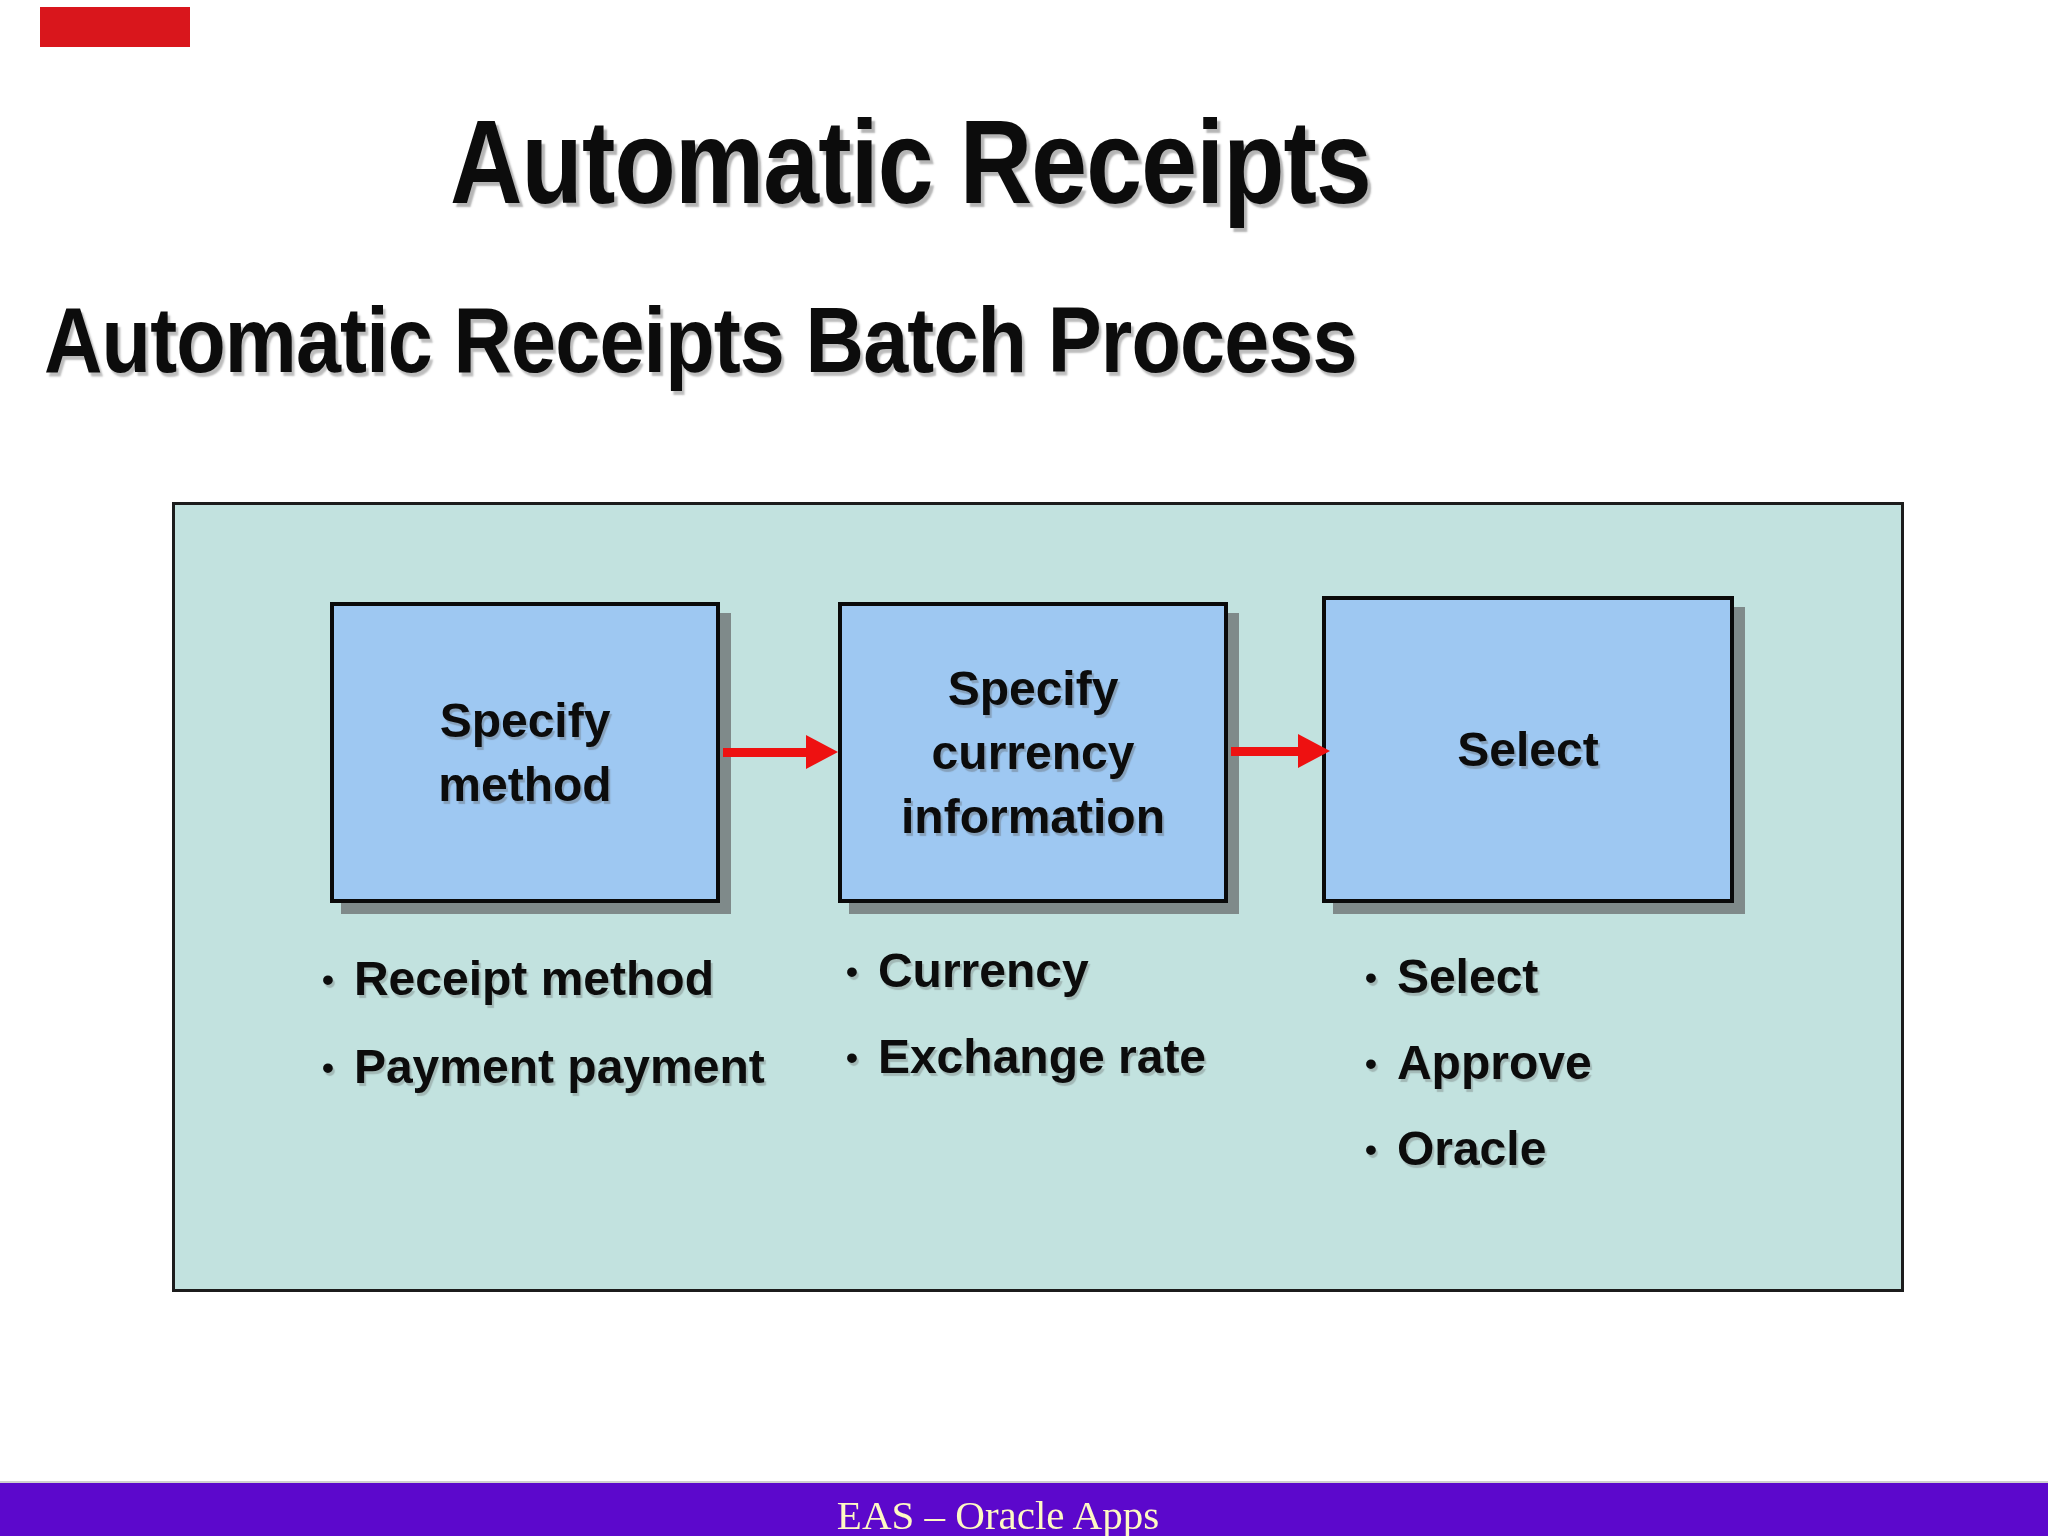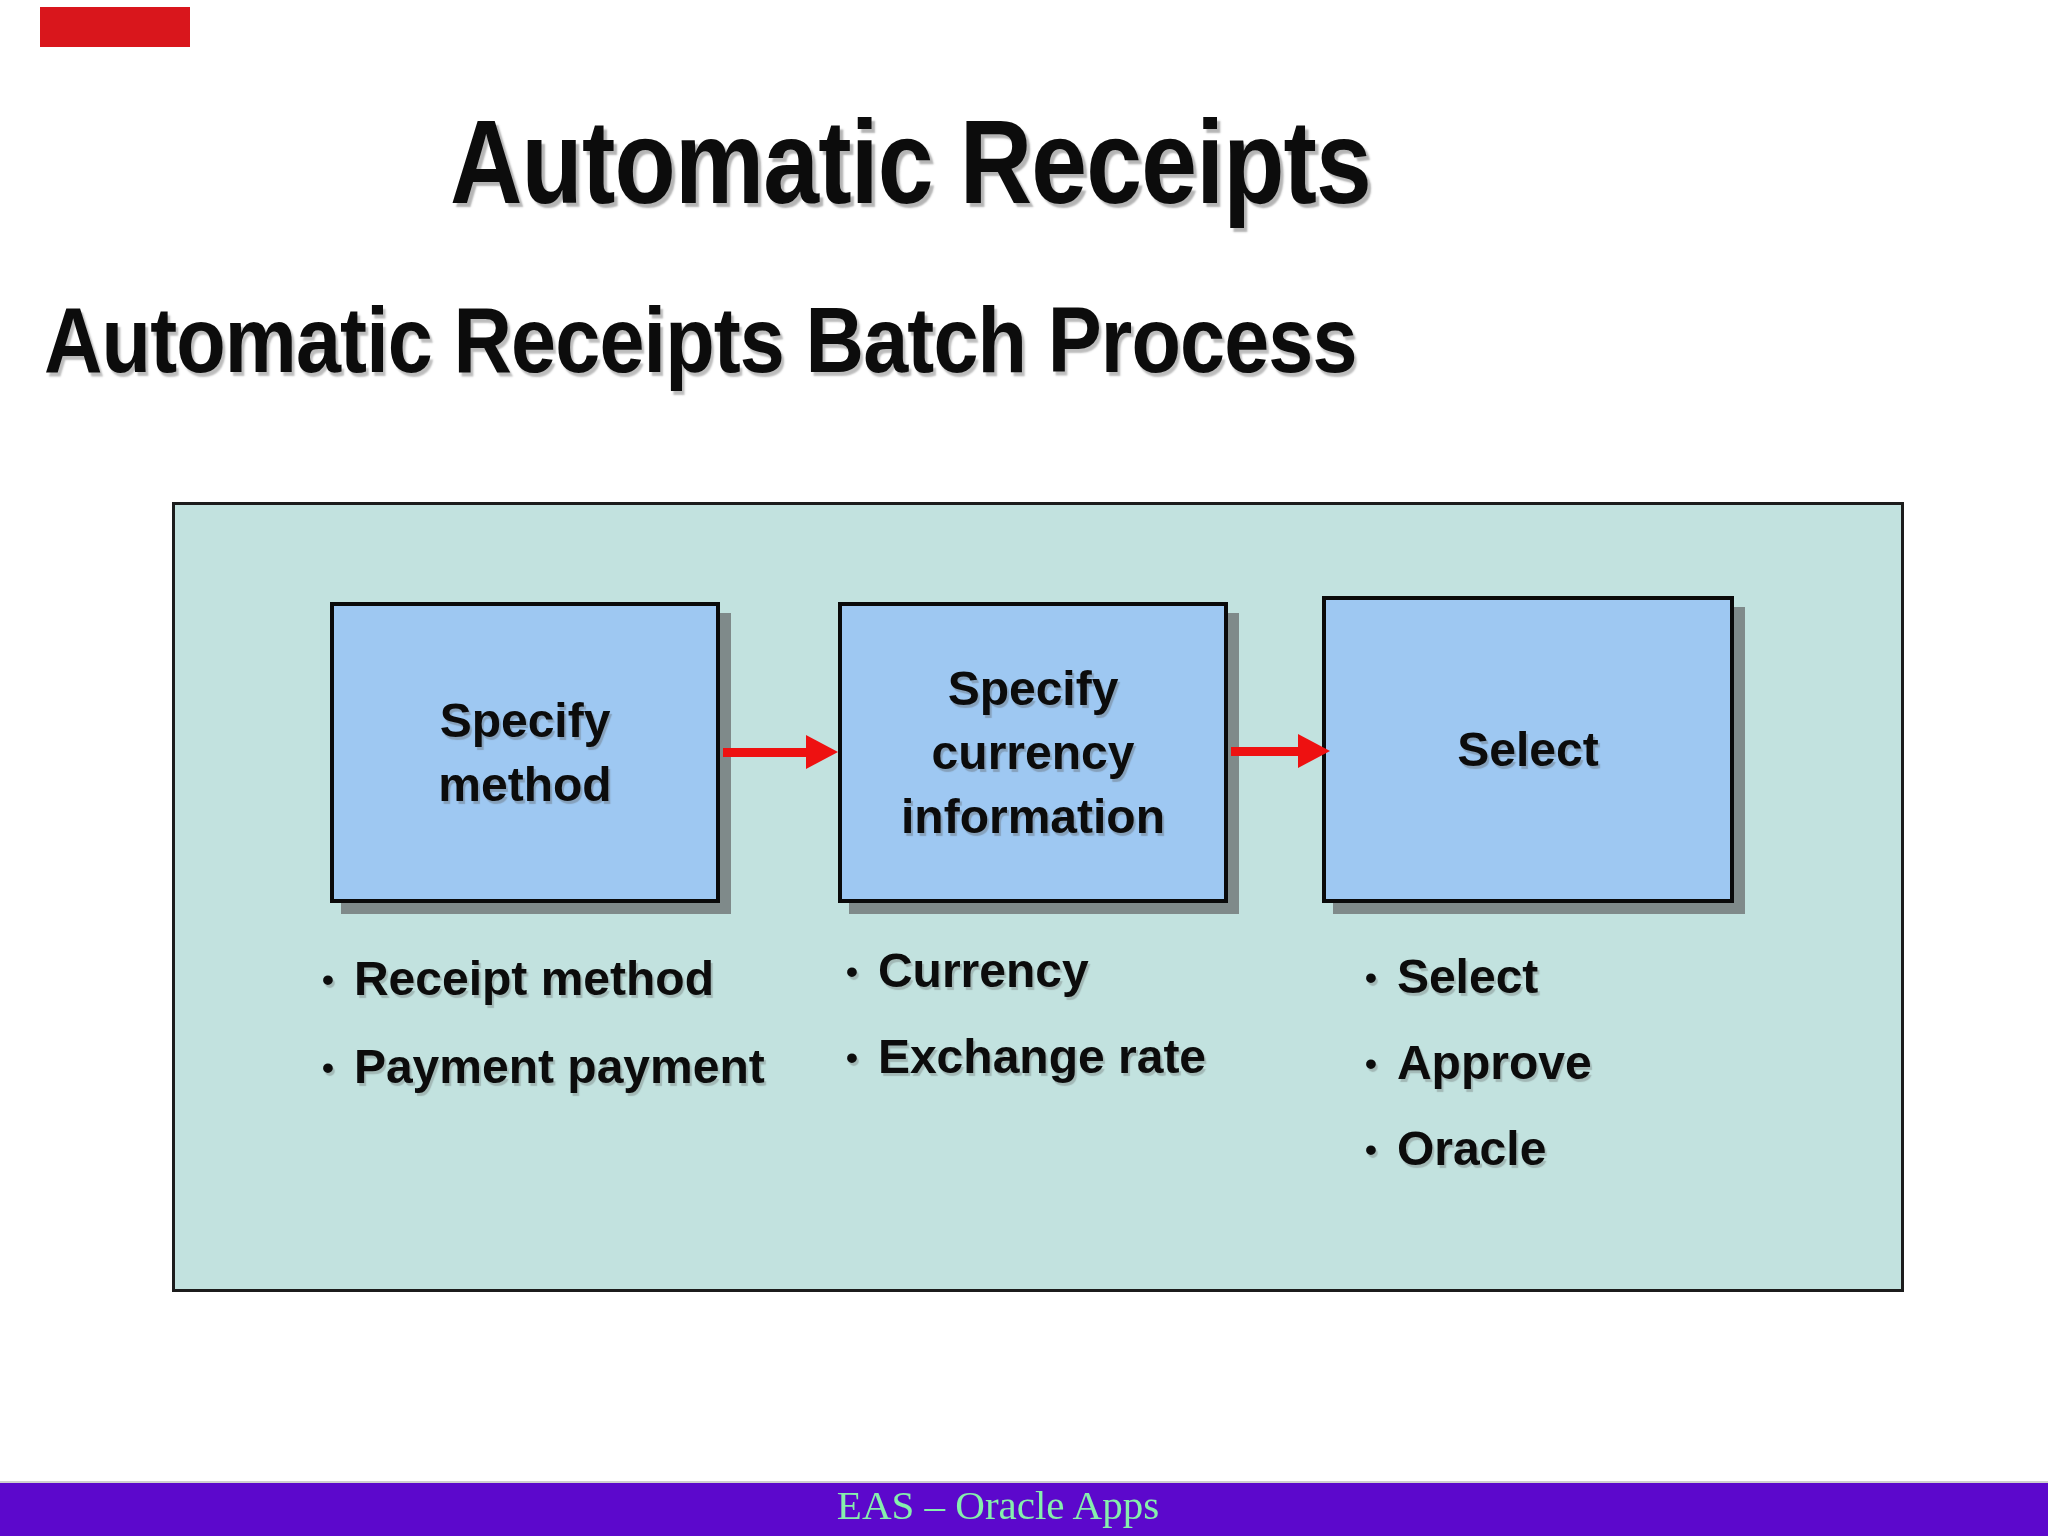--- a/index.html
+++ b/index.html
@@ -59,23 +59,23 @@
   }
   .blist1 .bitem{margin-bottom:26px;}
   .bitem .dot{font-size:34px;margin-right:20px;}
   
   .footer{
     position:absolute;left:0;top:1481px;width:2048px;height:55px;
     background:#5c08cc;border-top:2px solid #cfcfcf;box-sizing:content-box;
     overflow:hidden;text-align:center;
   }
   .footer .ftext{
-    position:relative;left:-26px;display:inline-block;
+    position:relative;left:-26px;display:inline-block;margin-top:10px;
     font-family:"Liberation Serif",serif;font-size:41px;line-height:44px;
-    color:#86efac;white-space:nowrap;
+    color:#fef9c3;white-space:nowrap;
   }
 </style>
 </head>
 <body>
 
 <div class="patch"></div>
 
 <div class="title">Automatic Receipts</div>
 <div class="heading">Automatic Receipts Batch Process</div>
 

